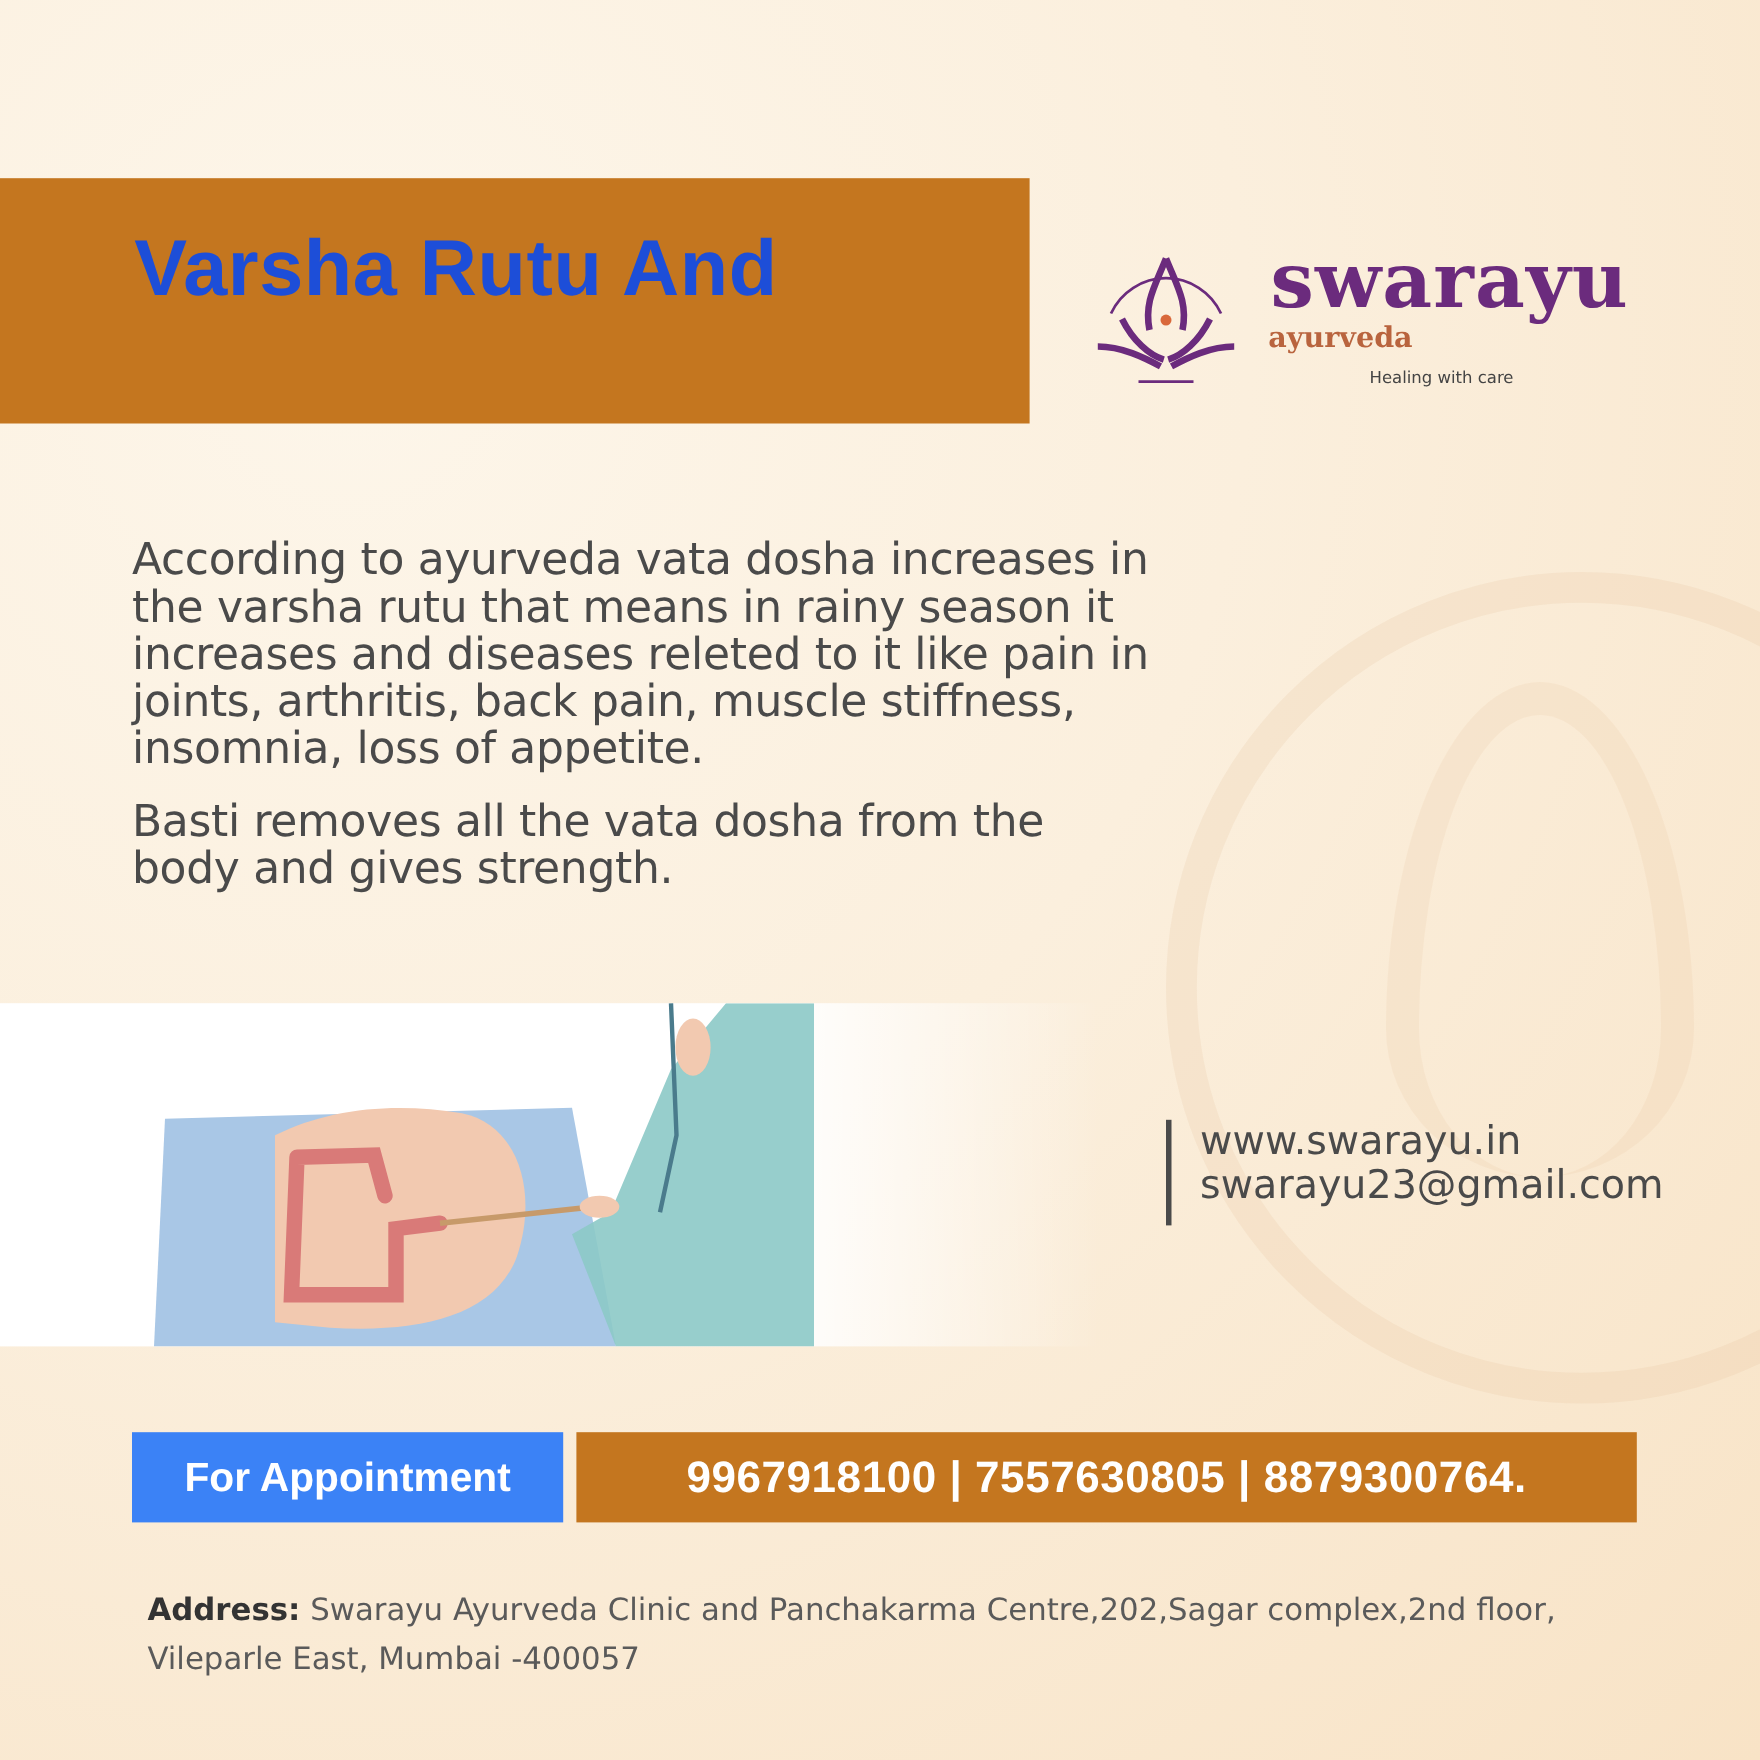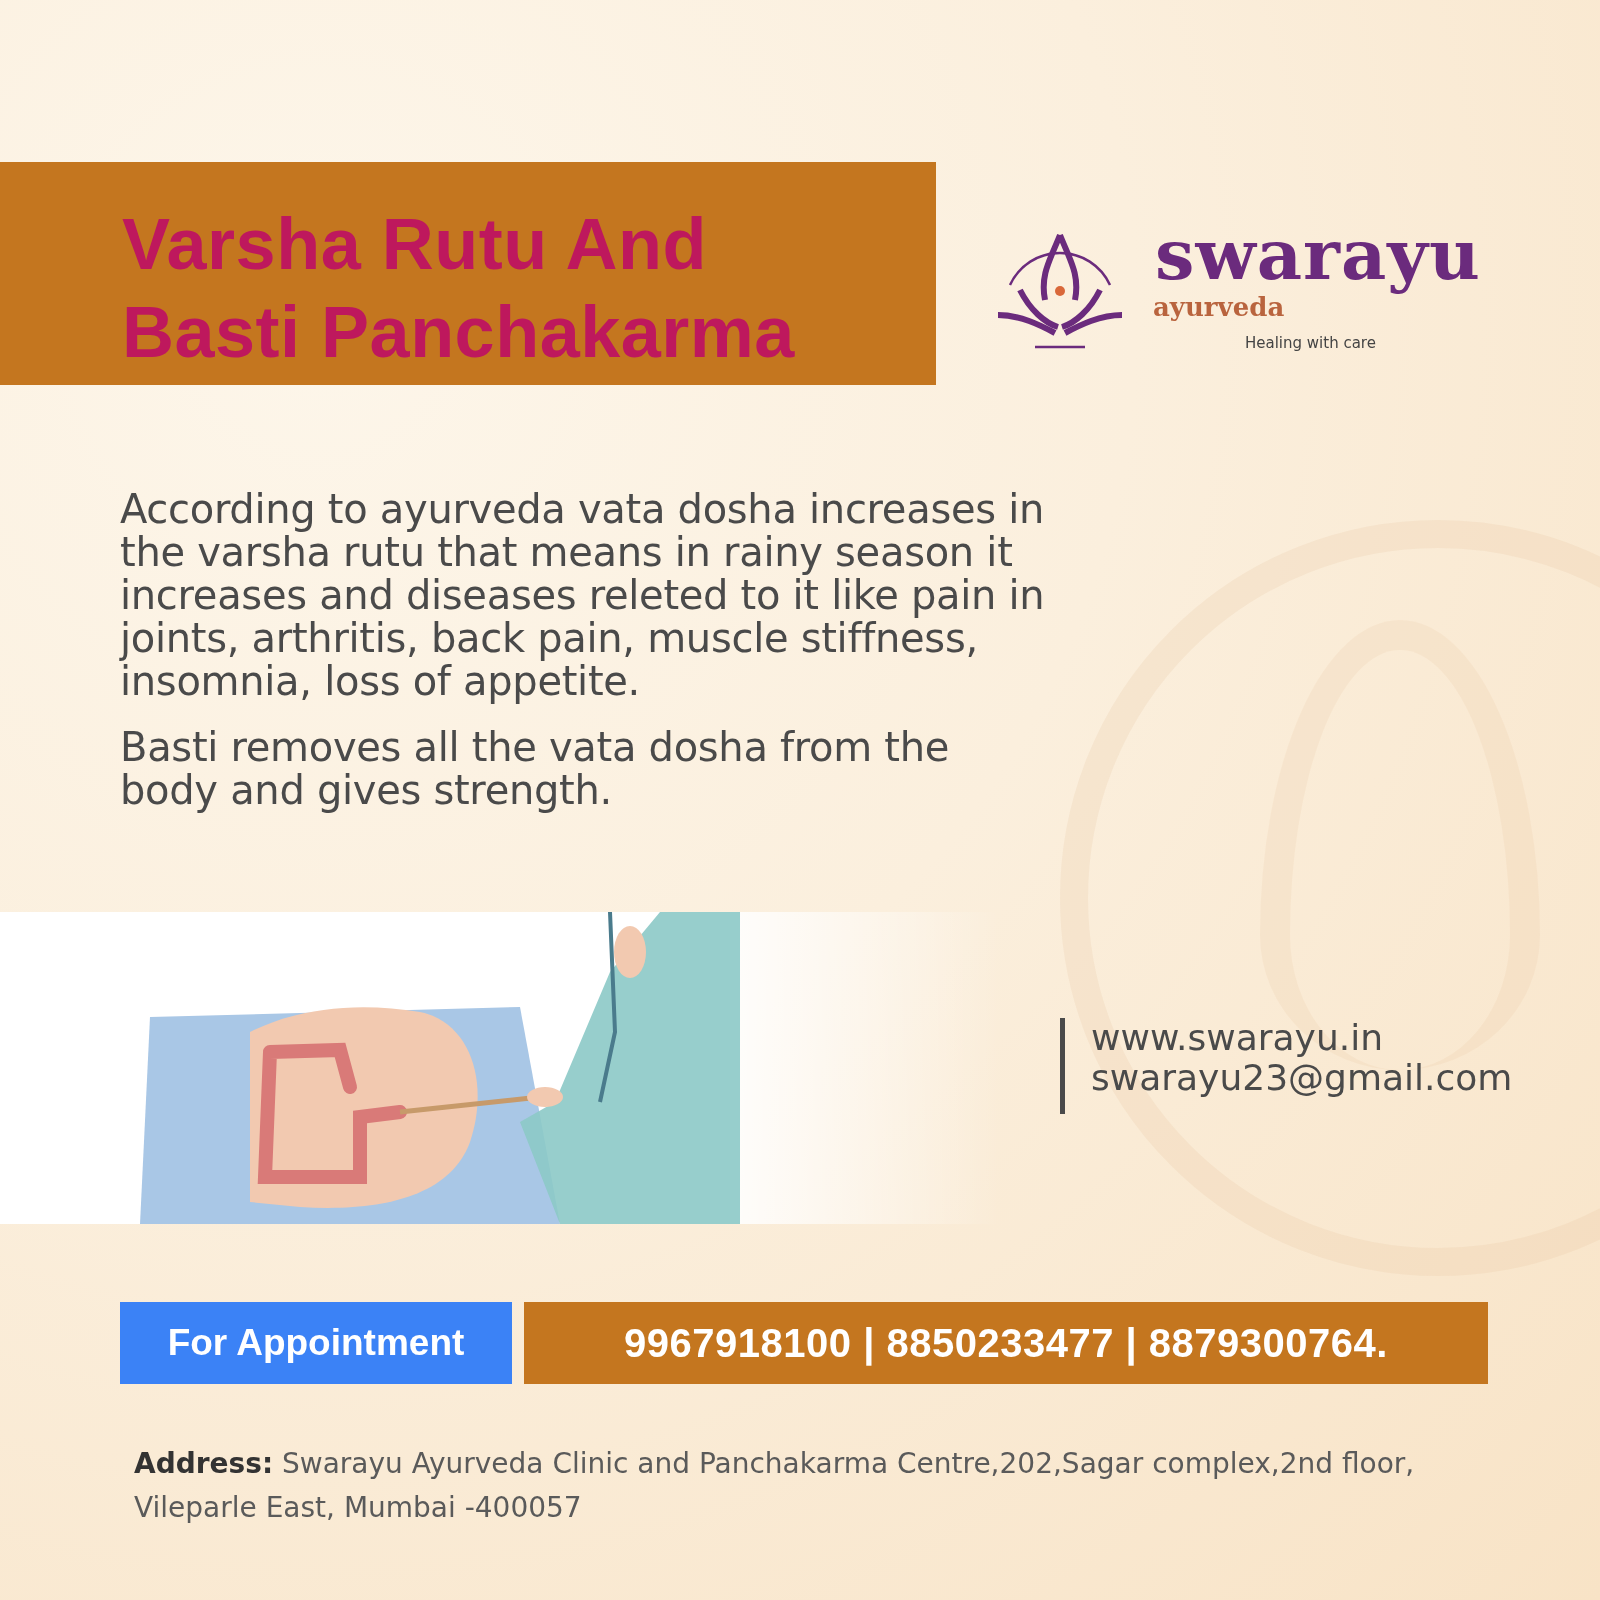--- a/index.html
+++ b/index.html
@@ -15,21 +15,21 @@
   .watermark-petal {
     position:absolute; left:1260px; top:620px; width:220px; height:420px;
     border-radius:50% 50% 50% 50% / 70% 70% 30% 30%;
     border:30px solid rgba(225,190,150,0.15); border-bottom:none;
   }
   .title-banner {
     position:absolute; left:0; top:162px; width:936px; height:223px;
     background:#c4761f;
   }
   .title-text {
-    position:absolute; left:122px; top:200px; color:#be185d;
+    position:absolute; left:122px; top:200px; color:#1d4ed8;
     font-family:"Liberation Sans", sans-serif; font-weight:bold;
     font-size:72px; line-height:88px; letter-spacing:0.5px;
   }
   .brand-name {
     position:absolute; left:1155px; top:215px;
     font-family:"DejaVu Serif", serif; font-weight:bold; font-size:70px; color:#6b2b7d;
     letter-spacing:1px; line-height:80px;
   }
   .brand-sub {
     position:absolute; left:1153px; top:285px;
@@ -77,21 +77,20 @@
 </style>
 </head>
 <body>
 
 <div class="watermark"></div>
 <div class="watermark-petal"></div>
 
 <div class="title-banner"></div>
 <div class="title-text">
   <div>Varsha Rutu And</div>
-  <div>Basti Panchakarma</div>
 </div>
 
 <div>
   <svg style="position:absolute;left:990px;top:215px" width="140" height="140" viewBox="0 0 140 140">
     <path d="M20 70 A55 55 0 0 1 120 70" fill="none" stroke="#6b2b7d" stroke-width="2.5"></path>
     <path d="M70 20 C60 45 50 60 55 85 M70 20 C80 45 90 60 85 85" fill="none" stroke="#6b2b7d" stroke-width="6"></path>
     <circle cx="70" cy="76" r="5" fill="#d9683a"></circle>
     <path d="M30 75 C40 95 55 108 68 112 M110 75 C100 95 85 108 72 112" fill="none" stroke="#6b2b7d" stroke-width="6"></path>
     <path d="M8 100 C30 100 50 110 65 118 M132 100 C110 100 90 110 75 118" fill="none" stroke="#6b2b7d" stroke-width="6"></path>
     <line x1="45" y1="132" x2="95" y2="132" stroke="#6b2b7d" stroke-width="2.5"></line>
@@ -116,18 +115,18 @@
     <ellipse cx="630" cy="40" rx="16" ry="26" fill="#f2c9b0"></ellipse>
   </svg>
 </div>
 
 <div class="contact">
   <div>www.swarayu.in</div>
   <div>swarayu23@gmail.com</div>
 </div>
 
 <div class="appt-label">For Appointment</div>
-<div class="appt-phones">9967918100 |  8850233477 | 8879300764.</div>
+<div class="appt-phones">9967918100 |  7557630805 | 8879300764.</div>
 
 <div class="address">
   <b>Address:</b><span> Swarayu Ayurveda Clinic and Panchakarma Centre,202,Sagar complex,2nd floor,</span><br>
   <span>Vileparle East, Mumbai -400057</span>
 </div>
 
 </body></html>

